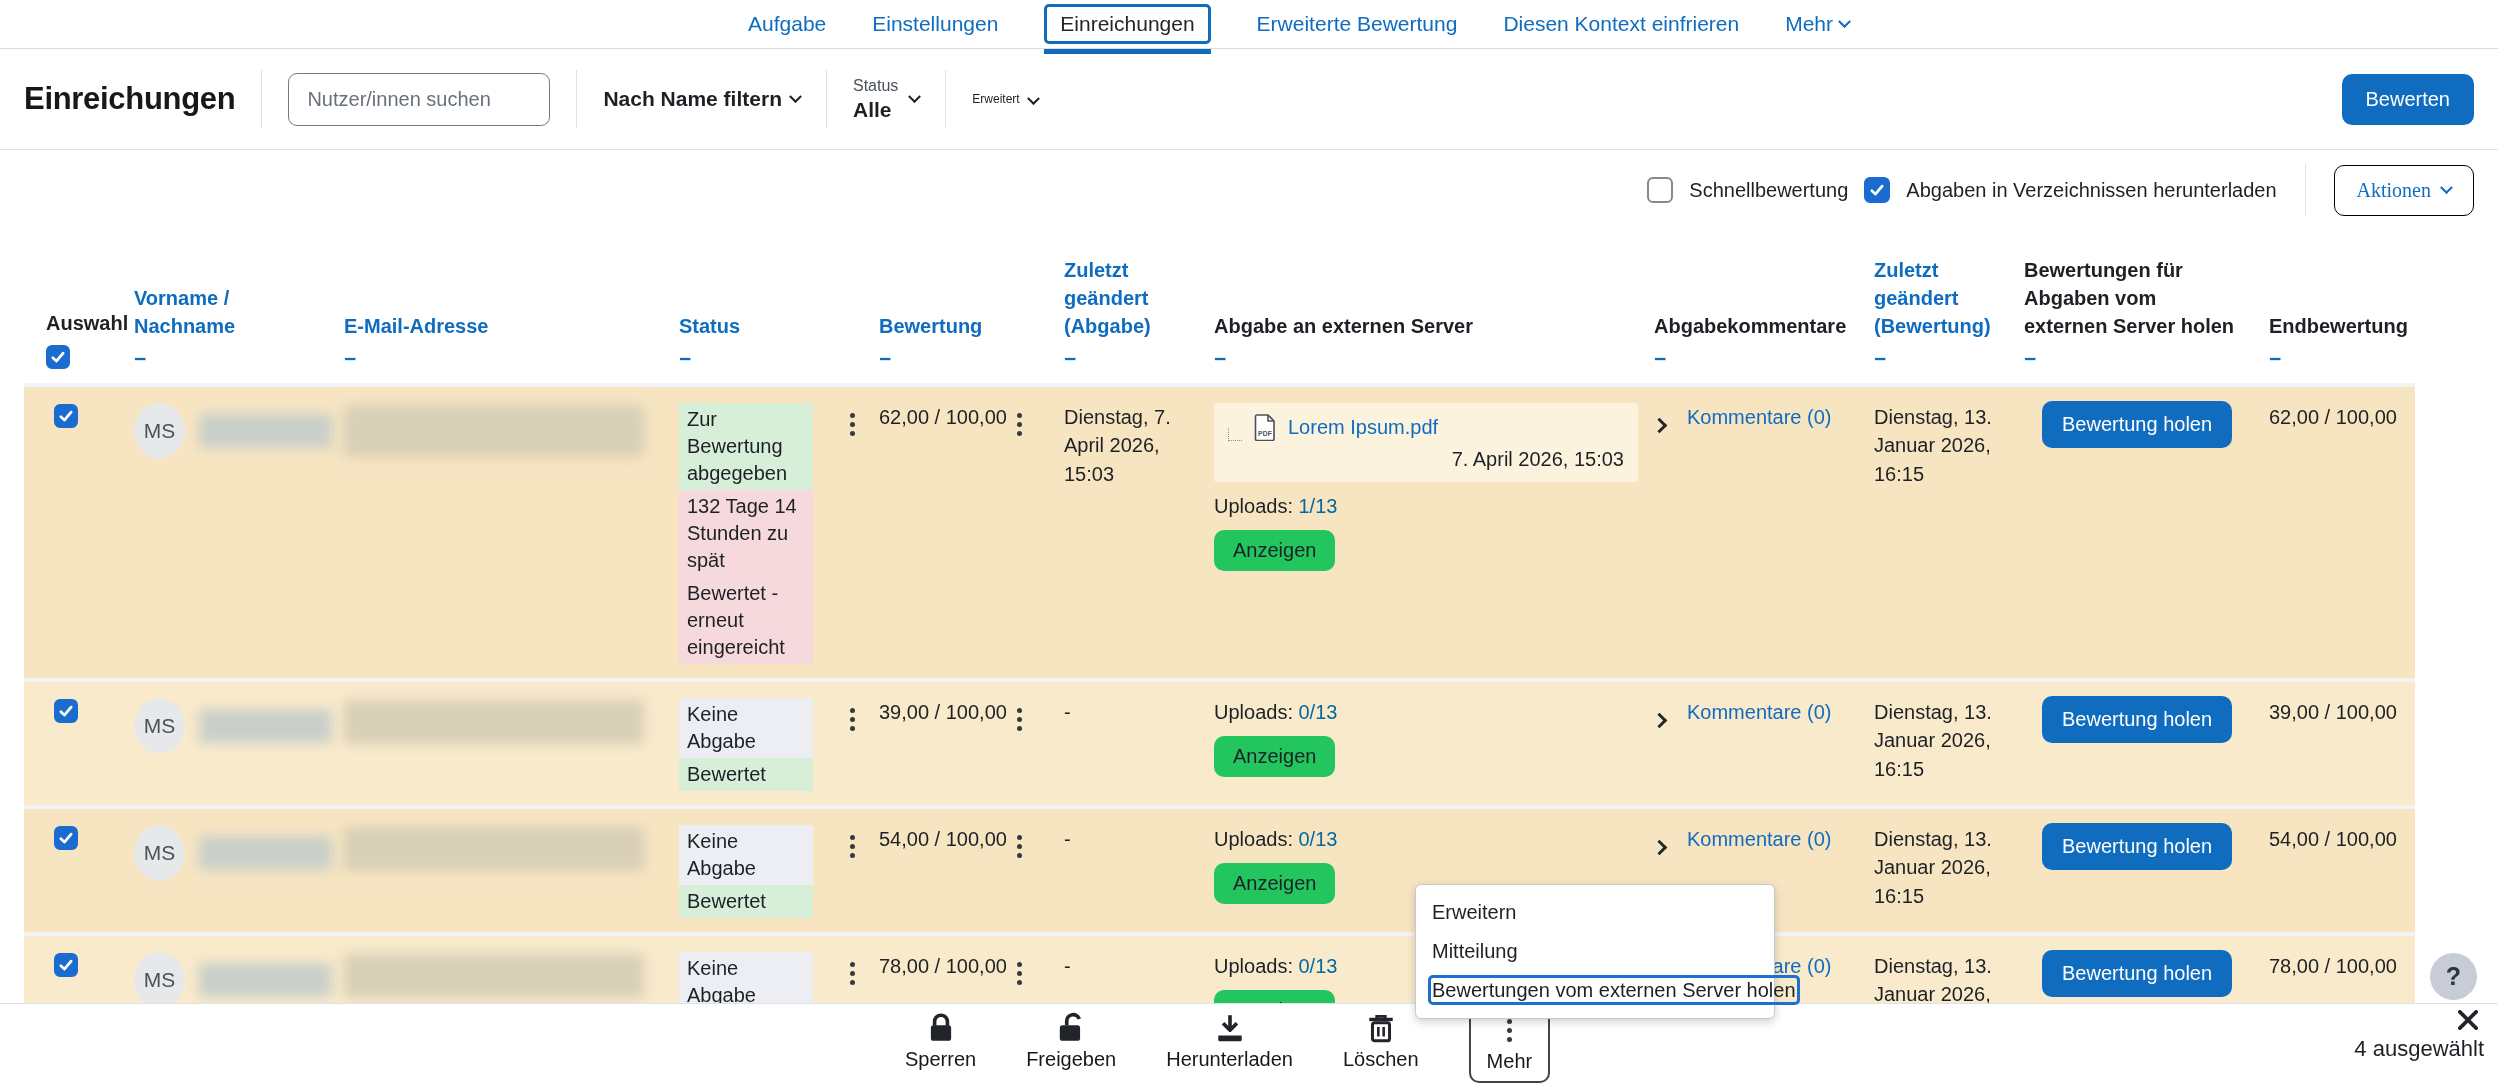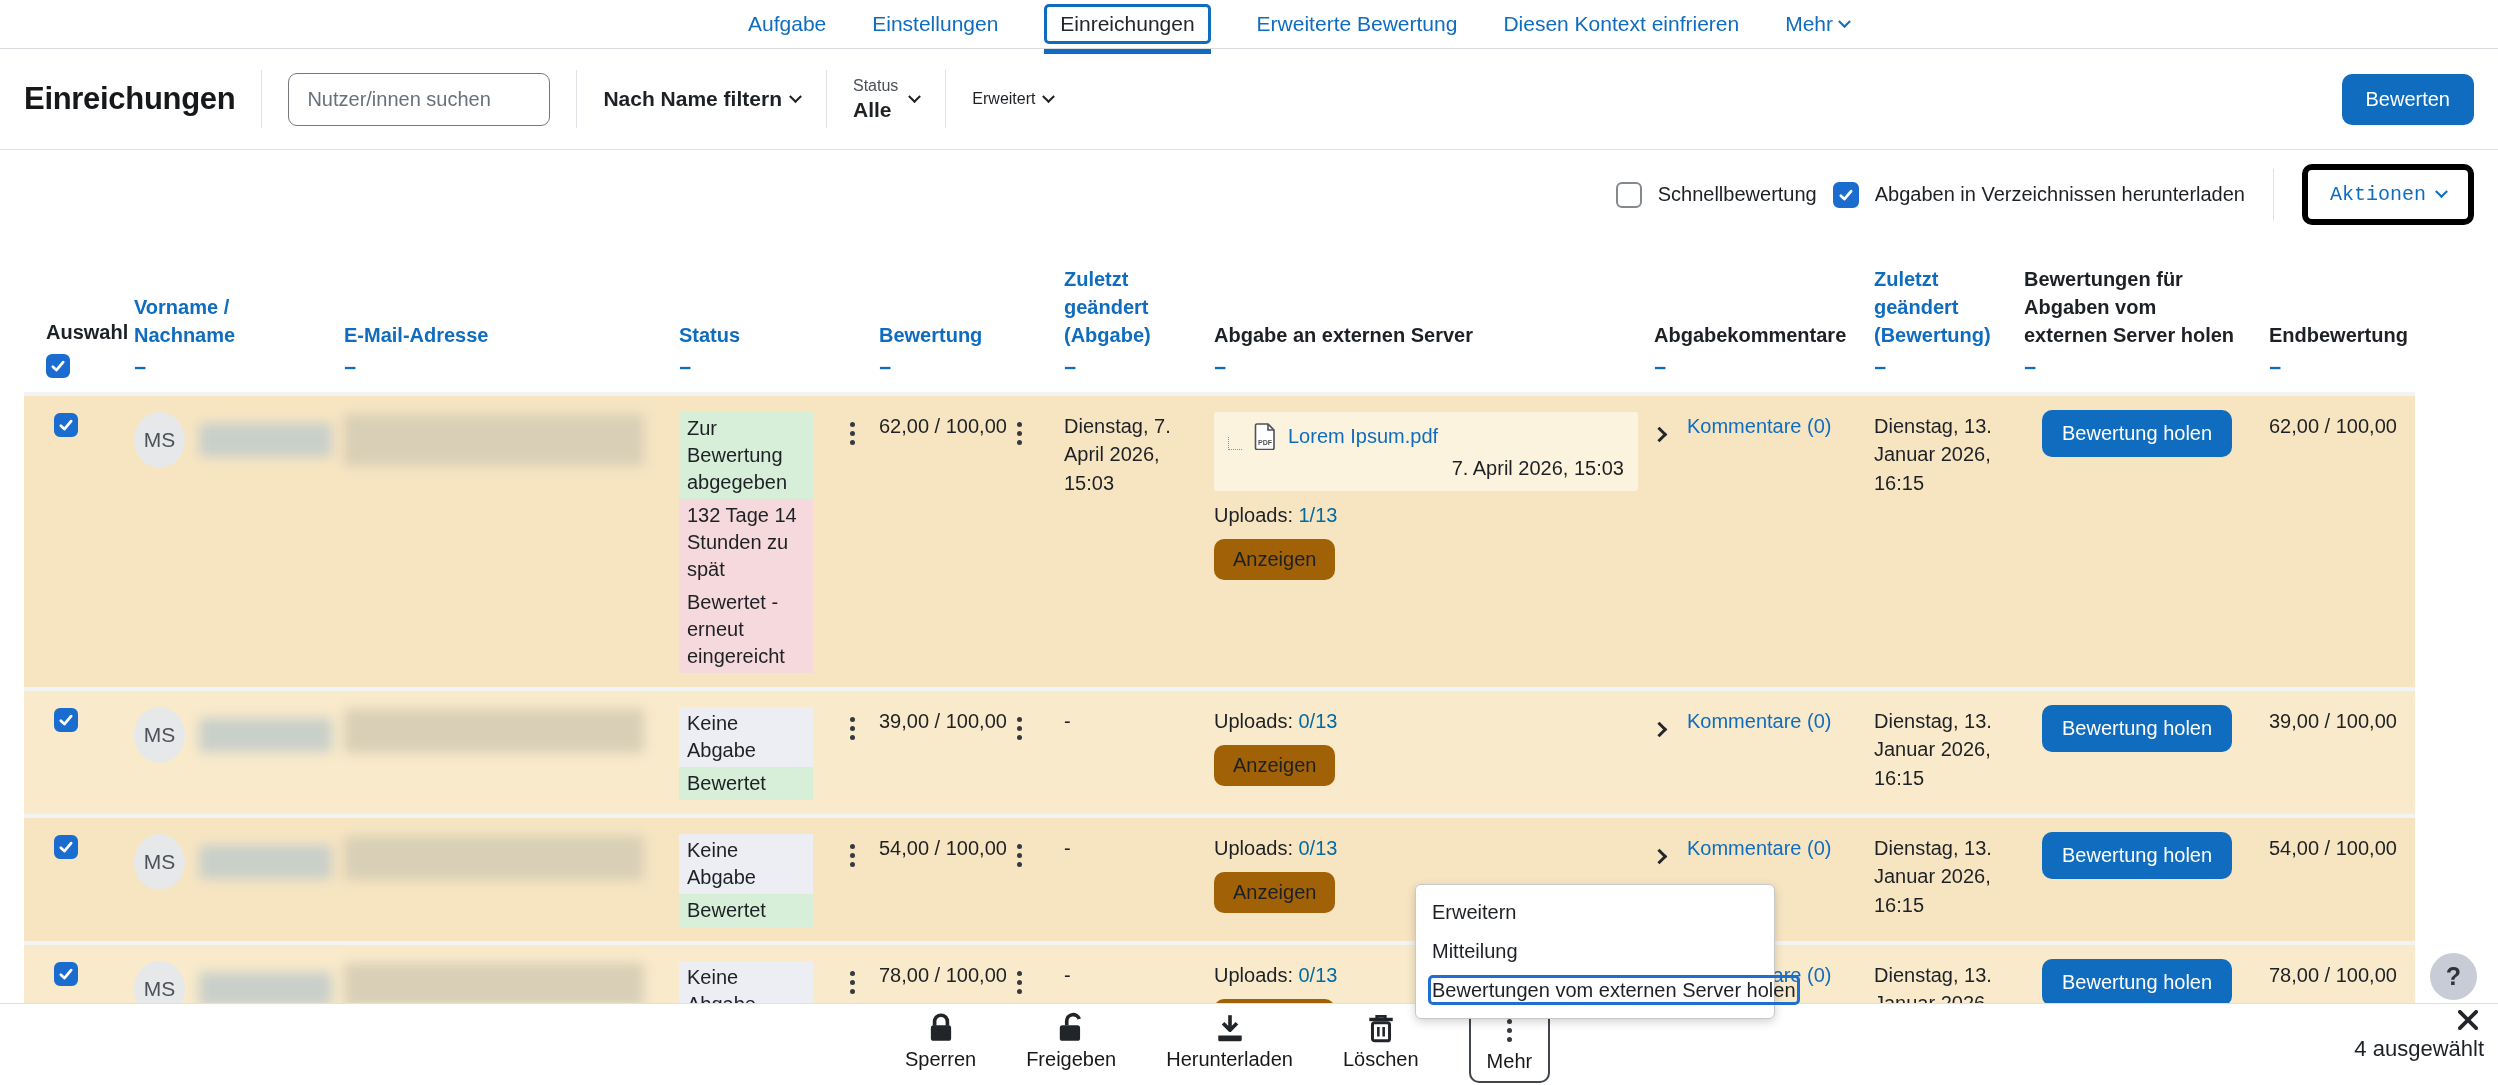--- a/index.html
+++ b/index.html
@@ -18,34 +18,34 @@
   
   .toolbar { display:flex; align-items:center; padding:0 24px; height:100px; }
   .page-title { font-size:31px; font-weight:bold; color:#16181a; letter-spacing:-.3px; }
   .vr { width:1px; height:58px; background:#dee2e6; margin:0 26px; flex:0 0 auto; }
   .search-input { width:262px; height:53px; border:1px solid #75797e; border-radius:9px; padding:0 18px; font-size:20px; color:#1d2125; font-family:inherit; }
   .search-input::placeholder { color:#68707a; }
   .bold-drop { font-size:21px; font-weight:bold; display:flex; align-items:center; gap:9px; cursor:pointer; white-space:nowrap; }
   .status-stack { display:flex; align-items:center; gap:12px; cursor:pointer; }
   .status-stack .lab { font-size:16px; color:#495057; margin-bottom:3px; }
   .status-stack .val { font-size:21px; font-weight:bold; }
-  .plain-drop { font-size:16px; display:flex; align-items:center; gap:9px; cursor:pointer; }
+  .plain-drop { font-size:12px; display:flex; align-items:flex-end; gap:9px; cursor:pointer; }
   .spacer { flex:1; }
   .btn-primary { background:#0f6cbf; color:#fff; border:none; border-radius:10px; font-size:20px; padding:14px 24px; cursor:pointer; font-family:inherit; white-space:nowrap; }
   .hdiv { height:1px; background:#dee2e6; }
 
   
   .options-row { display:flex; align-items:center; justify-content:flex-end; padding:14px 24px 16px; gap:16px; }
   .cb { width:26px; height:26px; border-radius:6px; flex:0 0 auto; display:inline-flex; align-items:center; justify-content:center; cursor:pointer; }
   .cb.off { background:#fff; border:2px solid #84898f; }
   .cb.on  { background:#1a6dce; border:2px solid #1a6dce; }
   .cb svg { width:16px; height:16px; }
   .opt-label { font-size:20px; cursor:pointer; }
   .options-row .vr { height:52px; margin:0 12px; }
-  .btn-outline { background:#fff; color:#0f6cbf; border:6px solid #000000; border-radius:10px; font-size:20px; padding:13px 22px; display:inline-flex; align-items:center; gap:11px; cursor:pointer; font-family:Liberation Mono, monospace; }
+  .btn-outline { background:#fff; color:#0f6cbf; border:1px solid #000000; border-radius:10px; font-size:20px; padding:13px 22px; display:inline-flex; align-items:center; gap:11px; cursor:pointer; font-family:Liberation Serif, serif; }
 
   
   table.grading { border-collapse:collapse; table-layout:fixed; width:2391px; margin:6px 24px 0; font-size:20px; }
   col.c-sel{width:110px} col.c-name{width:210px} col.c-mail{width:335px} col.c-status{width:200px}
   col.c-grade{width:185px} col.c-d1{width:150px} col.c-ext{width:440px} col.c-comm{width:220px}
   col.c-d2{width:150px} col.c-fetch{width:245px} col.c-final{width:146px}
   th { text-align:left; vertical-align:bottom; font-weight:bold; font-size:20px; padding:18px 12px 14px 0; color:#1d2125; line-height:1.4; }
   th .hwrap { display:flex; flex-direction:column; align-items:flex-start; gap:8px; }
   th.sortable .hlabel { color:#0f6cbf; cursor:pointer; }
   .sort-dash { color:#0f6cbf; font-weight:bold; font-size:21px; line-height:1; cursor:pointer; }
@@ -77,21 +77,21 @@
   .grade-flex { display:flex; justify-content:space-between; }
   .grade-flex .kebab { margin-right:24px; }
 
   .filebox { background:#fcf3de; border-radius:3px; padding:10px 14px 8px; width:424px; }
   .fileline { display:flex; align-items:flex-end; gap:12px; }
   .treeconn { width:14px; height:13px; border-left:1px dotted #8a9097; border-bottom:1px dotted #8a9097; margin-top:-8px; }
   .filelink { color:#0f6cbf; cursor:pointer; }
   .filedate { text-align:right; margin-top:4px; }
   .uploads { margin-top:10px; }
   .uploads .cnt { color:#0369a1; }
-  .btn-secondary { background:#a16207; color:#1d2125; border:none; border-radius:10px; font-size:20px; padding:9px 19px; margin-top:10px; cursor:pointer; font-family:inherit; }
+  .btn-secondary { background:#22c55e; color:#1d2125; border:none; border-radius:10px; font-size:20px; padding:9px 19px; margin-top:10px; cursor:pointer; font-family:inherit; }
   .commentcell { display:flex; align-items:flex-end; gap:22px; }
   .chev-right { display:inline-block; width:11px; height:11px; border-right:3px solid #23272b; border-bottom:3px solid #23272b; transform:rotate(-45deg); margin-top:7px; cursor:pointer; }
   .link { color:#0f6cbf; cursor:pointer; }
   .btn-fetch { background:#0f6cbf; color:#fff; border:none; border-radius:10px; font-size:20px; padding:12px 20px; cursor:pointer; font-family:inherit; white-space:nowrap; margin-left:18px; }
   td.fetchcell { padding-top:14px; }
 
   
   .help-circle { position:absolute; left:2430px; top:953px; width:47px; height:47px; border-radius:50%; background:#c7ccd6; color:#2f343a; font-size:25px; font-weight:bold; display:flex; align-items:center; justify-content:center; cursor:pointer; }
 
   

